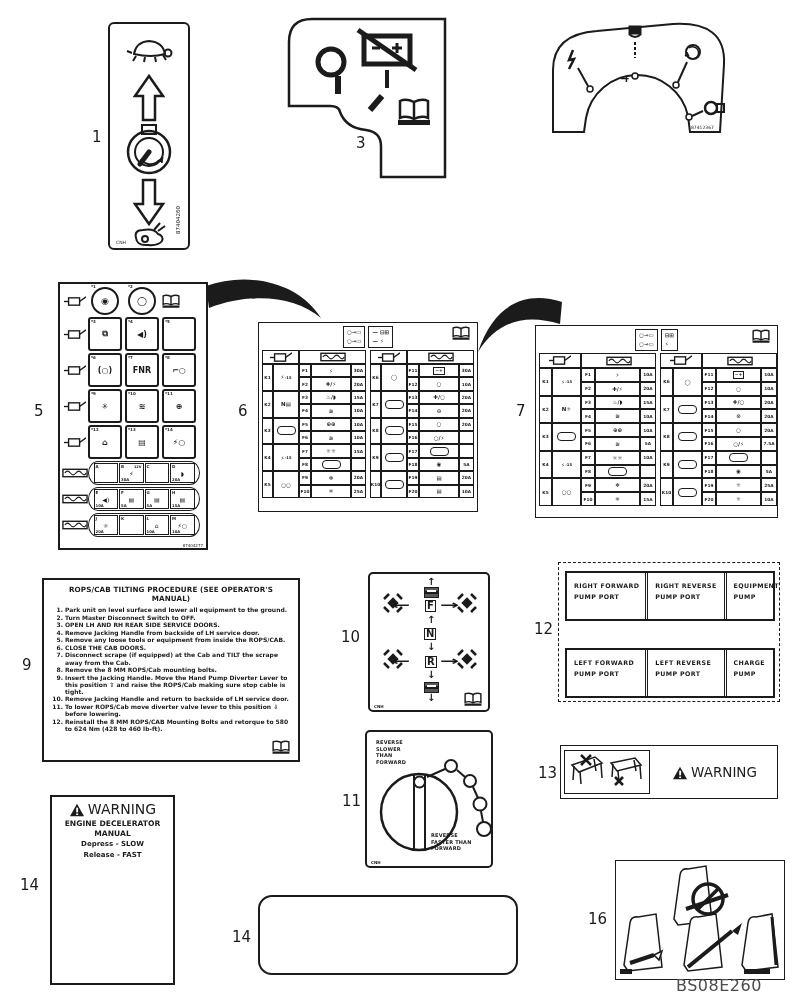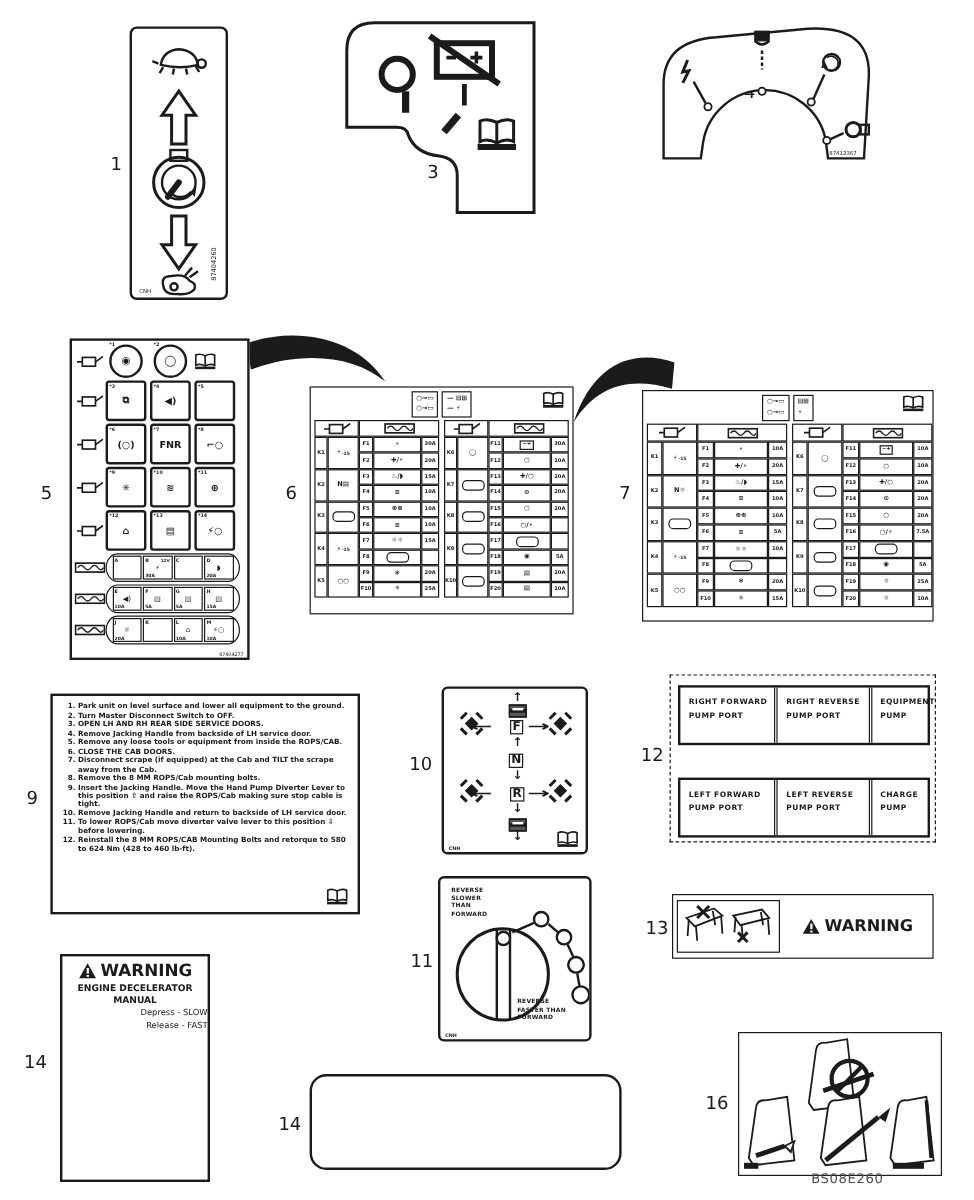--- a/index.html
+++ b/index.html
@@ -65,34 +65,34 @@
   #i11 .txt{position:absolute;font-size:5px;font-weight:bold;line-height:1.3;white-space:pre-line;letter-spacing:.2px;}
   
   #i12{left:558px;top:562px;width:222px;height:140px;border:1.5px dashed #1b1b1b;position:absolute;box-sizing:border-box;background:#fff;}
   .i12-strip{position:absolute;left:6px;width:206px;height:46px;border:2px solid #1b1b1b;display:flex;}
   .i12-cell{padding-top:7px;padding-left:7px;font-size:6.3px;font-weight:bold;line-height:1.8;
             white-space:pre-line;letter-spacing:.4px;box-sizing:border-box;}
   .i12-cell + .i12-cell{border-left:3px double #1b1b1b;}
   
   #i13{left:560px;top:745px;width:218px;height:54px;border-width:1.5px;display:flex;align-items:center;padding:3px;gap:5px;}
   #i13 .picto{border:1.5px solid #1b1b1b;width:84px;height:42px;flex:0 0 84px;display:flex;align-items:center;justify-content:center;}
-  .warn-head{display:flex;align-items:center;gap:3px;font-weight:bold;}
+  .warn-head{display:flex;align-items:flex-end;gap:3px;font-weight:normal;}
   #i13 .warn-head{font-size:13.5px;justify-content:center;}
   #i13 .msg{border:1.5px solid #1b1b1b;font-size:7.4px;font-weight:bold;padding:1px 3px;margin-top:1px;line-height:1.25;}
   
   #i14{left:50px;top:795px;width:125px;height:190px;}
   #i14 .warn-head{font-size:14px;justify-content:center;margin-top:4px;}
   #i14 .picto{border:1.5px solid #1b1b1b;margin:3px 5px 2px 5px;height:95px;position:relative;}
   #i14 .cap1{font-size:7.6px;font-weight:bold;text-align:center;line-height:1.3;white-space:pre-line;margin-top:2px;}
-  #i14 .cap2{font-size:7px;font-weight:normal;text-align:right;line-height:1.6;}
+  #i14 .cap2{font-size:7px;font-weight:bold;text-align:center;line-height:1.6;}
   
   #i15{left:258px;top:895px;width:260px;height:80px;border-width:2.5px;border-radius:14px;}
   #i16{left:615px;top:860px;width:170px;height:120px;border-width:1.5px;}
   .brandmark{position:absolute;left:4px;bottom:1px;font-size:4px;font-weight:bold;}
-  .pagecode{position:absolute;left:676px;top:976px;font-size:11px;color:#4c4c4c;letter-spacing:.5px;}
+  .pagecode{position:absolute;left:676px;top:976px;font-size:16px;color:#4c4c4c;letter-spacing:.5px;}
 </style>
 </head>
 <body>
 
 <div id="page">
 
   <span class="callout" style="left:92px;top:128px">1</span>
   <span class="callout" style="left:356px;top:134px">3</span>
   <span class="callout" style="left:620px;top:68px">4</span>
   <span class="callout" style="left:34px;top:402px">5</span>
@@ -780,20 +780,21 @@
           <div class="fp-id" style="grid-area: 11 / 3;">F20</div>
           <div class="fp-ic" style="grid-area: 11 / 4;">
             <span>☼</span>
           </div>
           <div class="fp-amp" style="grid-area: 11 / 5;">10A</div>
         </div>
     </div>
   </div>
 
   <div id="i9" class="decal">
+    <div class="title">ROPS/CAB TILTING PROCEDURE (SEE OPERATOR'S MANUAL)</div>
     <div id="i9-steps">
         <div class="step">
           <span class="n">1.</span>
           <span class="t">Park unit on level surface and lower all equipment to the ground.</span>
         </div>
         <div class="step">
           <span class="n">2.</span>
           <span class="t">Turn Master Disconnect Switch to OFF.</span>
         </div>
         <div class="step">

